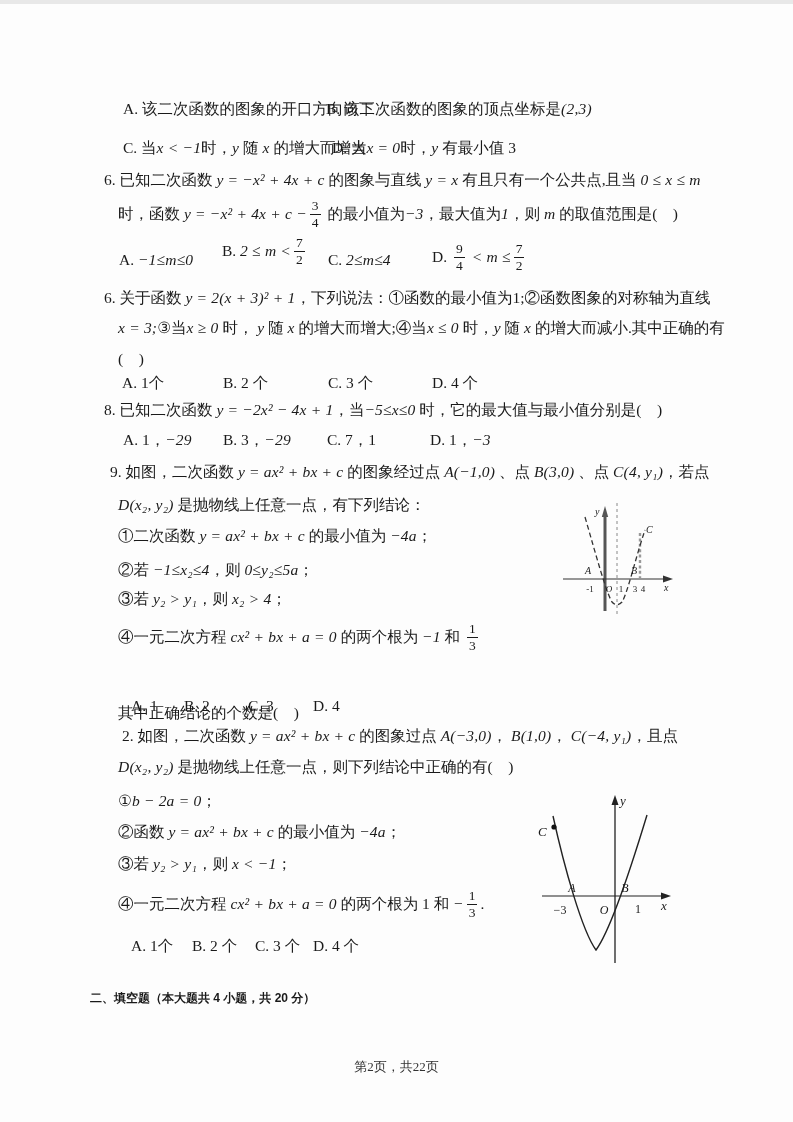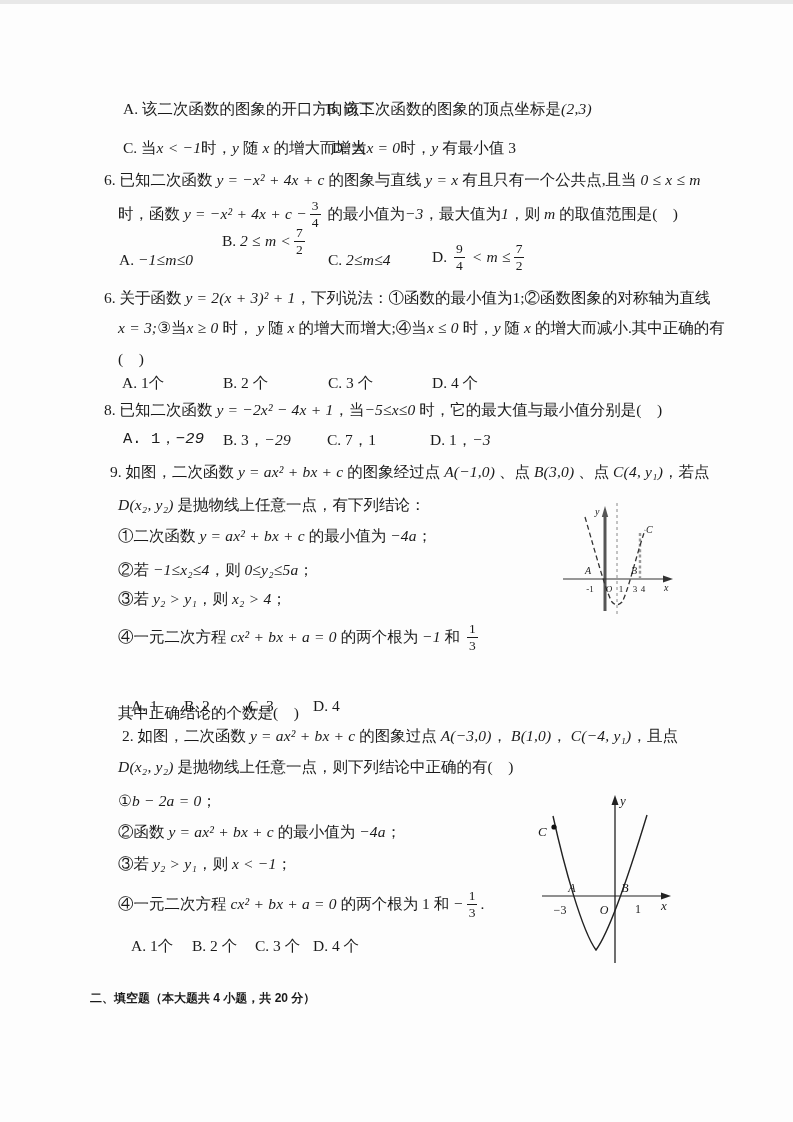--- a/index.html
+++ b/index.html
@@ -51,41 +51,41 @@
       <div class="line" style="left: 123px; top: 95px;"><span class="t">A. 该二次函数的图象的开口方向向下</span></div>
       <div class="line" style="left: 326px; top: 95px;"><span class="t">B. 该二次函数的图象的顶点坐标是</span><span class="m">(2,3)</span></div>
       <div class="line" style="left: 123px; top: 134px;"><span class="t">C. 当</span><span class="m">x &lt; −1</span><span class="t">时，</span><span class="m">y</span><span class="t"> 随 </span><span class="m">x</span><span class="t"> 的增大而增大</span></div>
       <div class="line" style="left: 332px; top: 134px;"><span class="t">D. 当</span><span class="m">x = 0</span><span class="t">时，</span><span class="m">y</span><span class="t"> 有最小值 3</span></div>
       <div class="line" style="left: 104px; top: 166px;"><span class="t">6. 已知二次函数 </span><span class="m">y = −x² + 4x + c</span><span class="t"> 的图象与直线 </span><span class="m">y = x</span><span class="t"> 有且只有一个公共点,且当 </span><span class="m">0 ≤ x ≤ m</span></div>
       <div class="line" style="left: 118px; top: 195px;"><span class="t">时，函数 </span><span class="m">y = −x² + 4x + c −</span><span class="frac">
           <span class="num">3</span>
           <span class="den">4</span>
         </span><span class="t"> 的最小值为</span><span class="m">−3</span><span class="t">，最大值为</span><span class="m">1</span><span class="t">，则 </span><span class="m">m</span><span class="t"> 的取值范围是(　)</span></div>
       <div class="line" style="left: 119px; top: 246px;"><span class="t">A. </span><span class="m">−1≤m≤0</span></div>
-      <div class="line" style="left: 222px; top: 222px;"><span class="t">B. </span><span class="m">2 ≤ m &lt;</span><span class="frac">
+      <div class="line" style="left: 222px; top: 232px;"><span class="t">B. </span><span class="m">2 ≤ m &lt;</span><span class="frac">
           <span class="num">7</span>
           <span class="den">2</span>
         </span></div>
       <div class="line" style="left: 328px; top: 246px;"><span class="t">C. </span><span class="m">2≤m≤4</span></div>
       <div class="line" style="left: 432px; top: 238px;"><span class="t">D. </span><span class="frac">
           <span class="num">9</span>
           <span class="den">4</span>
         </span><span class="m"> &lt; m ≤</span><span class="frac">
           <span class="num">7</span>
           <span class="den">2</span>
         </span></div>
       <div class="line" style="left: 104px; top: 284px;"><span class="t">6. 关于函数 </span><span class="m">y = 2(x + 3)² + 1</span><span class="t">，下列说法：①函数的最小值为1;②函数图象的对称轴为直线</span></div>
       <div class="line" style="left: 118px; top: 314px;"><span class="m">x = 3;</span><span class="t">③当</span><span class="m">x ≥ 0</span><span class="t"> 时， </span><span class="m">y</span><span class="t"> 随 </span><span class="m">x</span><span class="t"> 的增大而增大;④当</span><span class="m">x ≤ 0</span><span class="t"> 时，</span><span class="m">y</span><span class="t"> 随 </span><span class="m">x</span><span class="t"> 的增大而减小.其中正确的有</span></div>
       <div class="line" style="left: 118px; top: 345px;"><span class="t">(　)</span></div>
       <div class="line" style="left: 122px; top: 369px;"><span class="t">A. 1个</span></div>
       <div class="line" style="left: 223px; top: 369px;"><span class="t">B. 2 个</span></div>
       <div class="line" style="left: 328px; top: 369px;"><span class="t">C. 3 个</span></div>
       <div class="line" style="left: 432px; top: 369px;"><span class="t">D. 4 个</span></div>
       <div class="line" style="left: 104px; top: 396px;"><span class="t">8. 已知二次函数 </span><span class="m">y = −2x² − 4x + 1</span><span class="t">，当</span><span class="m">−5≤x≤0</span><span class="t"> 时，它的最大值与最小值分别是(　)</span></div>
-      <div class="line" style="left: 123px; top: 426px; font-family: Liberation Mono, monospace;"><span class="t">A. 1，</span><span class="m">−29</span></div>
+      <div class="line" style="left: 123px; top: 426px;"><span class="t">A. 1，</span><span class="m">−29</span></div>
       <div class="line" style="left: 223px; top: 426px;"><span class="t">B. 3，</span><span class="m">−29</span></div>
       <div class="line" style="left: 327px; top: 426px;"><span class="t">C. 7，1</span></div>
       <div class="line" style="left: 430px; top: 426px;"><span class="t">D. 1，</span><span class="m">−3</span></div>
       <div class="line" style="left: 110px; top: 458px;"><span class="t">9. 如图，二次函数 </span><span class="m">y = ax² + bx + c</span><span class="t"> 的图象经过点 </span><span class="m">A(−1,0)</span><span class="t"> 、点 </span><span class="m">B(3,0)</span><span class="t"> 、点 </span><span class="m">C(4, y₁)</span><span class="t">，若点</span></div>
       <div class="line" style="left: 118px; top: 491px;"><span class="m">D(x₂, y₂)</span><span class="t"> 是抛物线上任意一点，有下列结论：</span></div>
       <div class="line" style="left: 118px; top: 522px;"><span class="t">①二次函数 </span><span class="m">y = ax² + bx + c</span><span class="t"> 的最小值为 </span><span class="m">−4a</span><span class="t">；</span></div>
       <div class="line" style="left: 118px; top: 556px;"><span class="t">②若 </span><span class="m">−1≤x₂≤4</span><span class="t">，则 </span><span class="m">0≤y₂≤5a</span><span class="t">；</span></div>
       <div class="line" style="left: 118px; top: 585px;"><span class="t">③若 </span><span class="m">y₂ &gt; y₁</span><span class="t">，则 </span><span class="m">x₂ &gt; 4</span><span class="t">；</span></div>
       <div class="line" style="left: 118px; top: 618px;"><span class="t">④一元二次方程 </span><span class="m">cx² + bx + a = 0</span><span class="t"> 的两个根为 </span><span class="m">−1</span><span class="t"> 和 </span><span class="frac">
           <span class="num">1</span>
@@ -142,13 +142,14 @@
     <text class="it" x="86" y="14" font-size="13">y</text>
     <text class="it" x="127" y="119" font-size="13">x</text>
     <text class="it" x="4" y="45" font-size="13">C</text>
     <text class="it" x="38" y="101" font-size="12" text-anchor="middle">A</text>
     <text class="it" x="91" y="101" font-size="12" text-anchor="middle">B</text>
     <text x="26" y="123" font-size="12" text-anchor="middle">−3</text>
     <text class="it" x="70" y="123" font-size="12" text-anchor="middle">O</text>
     <text x="104" y="122" font-size="12" text-anchor="middle">1</text>
   </svg>
 
+  <div class="footer">第2页，共22页</div>
 </div>
 
 </body></html>

